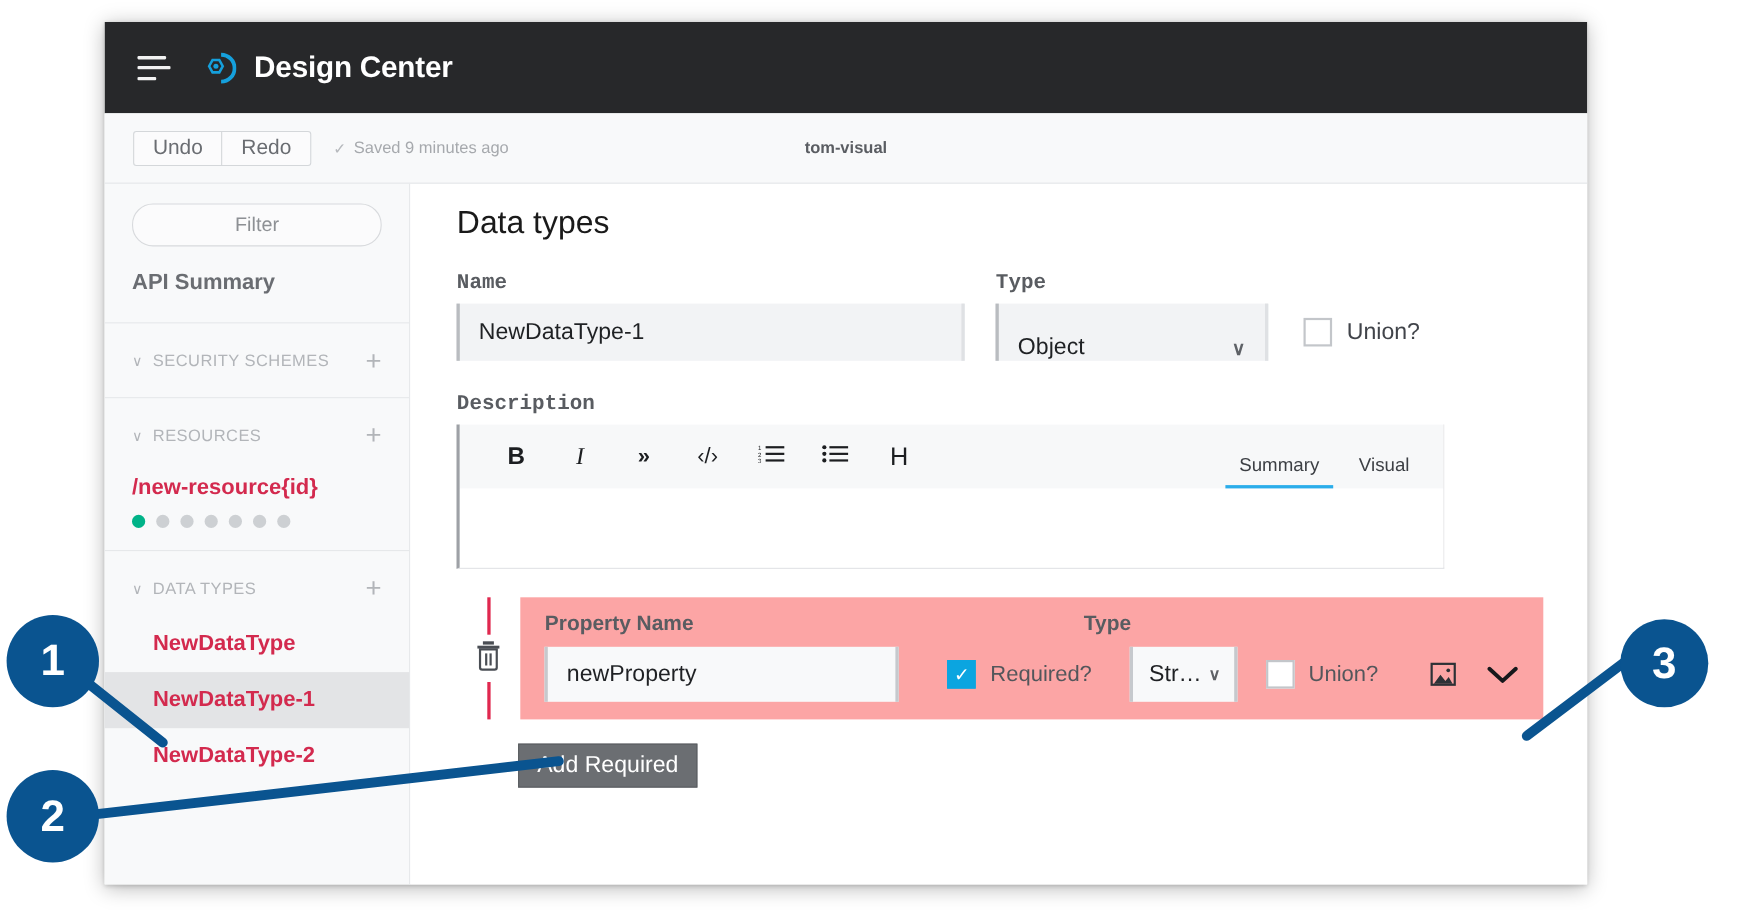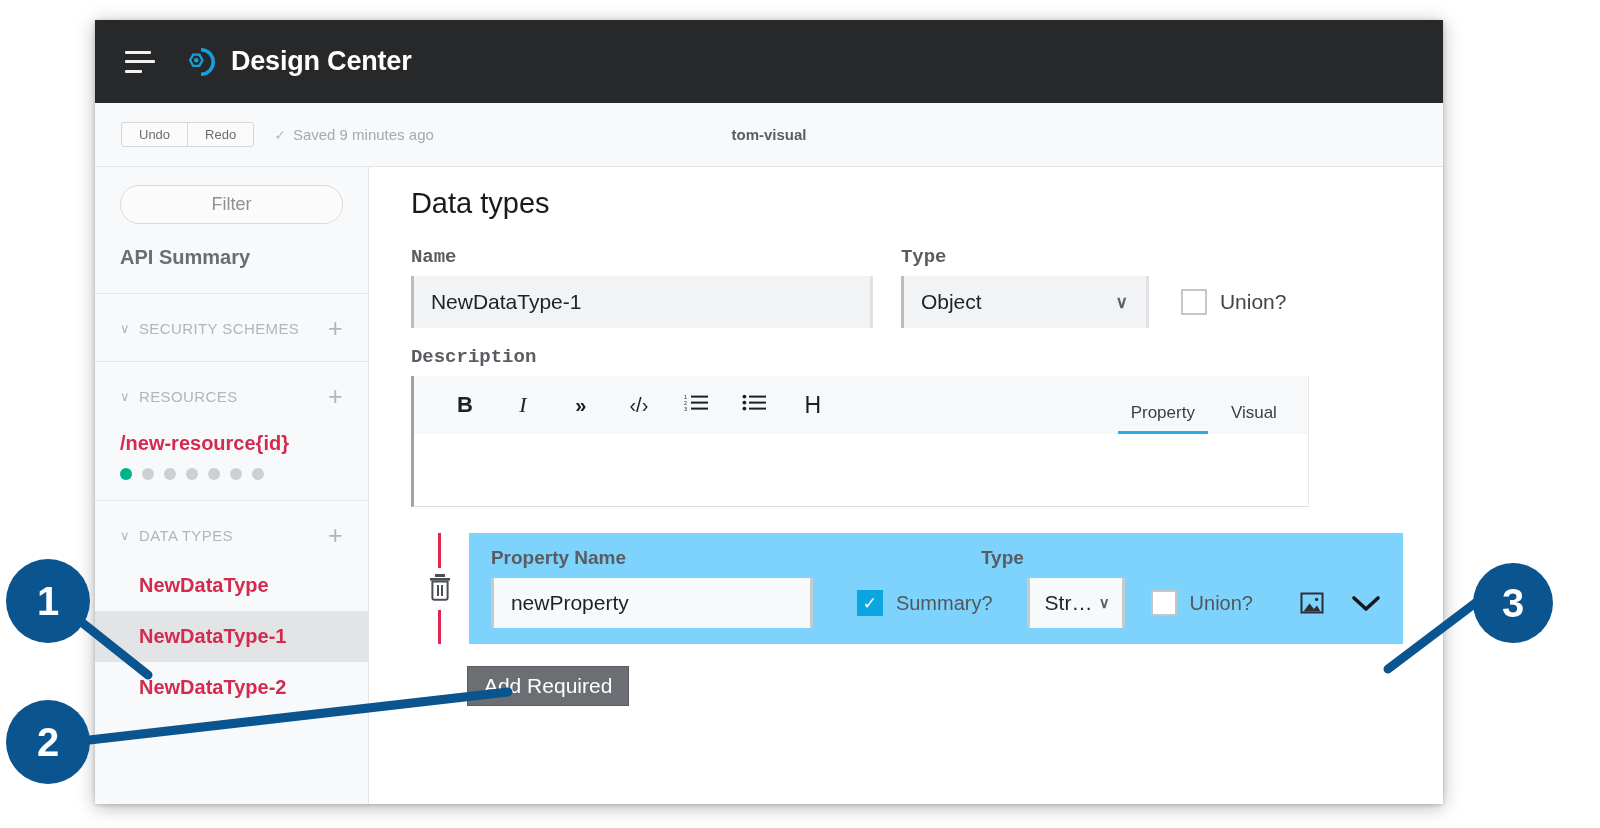--- a/index.html
+++ b/index.html
@@ -74,21 +74,21 @@
   }
   .undo-redo {
     display: flex;
     border: 1px solid #d4d7da;
     border-radius: 3px;
     background: #fbfbfc;
     overflow: hidden;
   }
   .undo-redo button {
     font-family: "Liberation Sans", sans-serif;
-    font-size: 13px;
+    font-size: 19px;
     color: #6a6d72;
     background: transparent;
     border: none;
     padding: 4px 17px;
     cursor: pointer;
   }
   .undo-redo button + button { border-left: 1px solid #d4d7da; }
   #saved-status {
     margin-left: 20px;
     font-size: 15px;
@@ -199,21 +199,21 @@
     box-sizing: border-box;
     cursor: text;
   }
   #name-input { width: 462px; }
 
   .select-box {
     background: #f2f3f5;
     border-left: 3px solid #b9bcc0;
     border-right: 3px solid #dfe1e4;
     height: 52px;
-    display: flex; align-items: center; justify-content: space-between;
+    display: flex; align-items: flex-end; justify-content: space-between;
     padding: 0 18px 0 17px;
     font-size: 21px; color: #1f2124;
     box-sizing: border-box;
     cursor: pointer;
   }
   #type-select { width: 248px; }
   .chev-dn { font-size: 17px; color: #5e6166; font-weight: bold; }
 
   .cbx {
     width: 26px; height: 26px;
@@ -225,21 +225,21 @@
   }
   .cbx.checked {
     background: #0ba5e0;
     border-color: #0ba5e0;
     display: flex; align-items: center; justify-content: center;
     color: #fff; font-size: 17px; line-height: 1;
   }
   .cbx-label { font-size: 21px; color: #41444a; margin-left: 13px; }
 
   
-  #desc-block { margin-top: 18px; }
+  #desc-block { margin-top: 28px; }
   #editor {
     border-left: 3px solid #9ea1a6;
     border-bottom: 1px solid #d9dbde;
     border-right: 1px solid #e6e7e9;
     box-sizing: border-box;
     width: 898px;
   }
   #editor-toolbar {
     height: 58px;
     background: #f7f8f9;
@@ -268,21 +268,21 @@
   
   #prop-wrap { margin-top: 26px; display: flex; align-items: stretch; position: relative; }
   #prop-gutter {
     width: 58px; flex: none;
     display: flex; flex-direction: column; align-items: center;
     position: relative;
   }
   .gut-line { width: 3px; background: #e0284f; flex: 1; }
   #trash-icon { margin: 4px 0; }
   #prop-card {
-    background: #7dd3fc;
+    background: #fca5a5;
     flex: 1;
     padding: 14px 0 16px 0;
     box-sizing: border-box;
   }
   .prop-labels { display: flex; padding: 0 22px; }
   .prop-labels .l1 { width: 490px; font-size: 19px; font-weight: bold; color: #595c61; }
   .prop-labels .l2 { font-size: 19px; font-weight: bold; color: #595c61; }
   .prop-fields { display: flex; align-items: center; padding: 9px 22px 0 22px; }
   #prop-name-input {
     width: 322px; background: #f8f9fa;
@@ -458,21 +458,21 @@
                 <circle cx="2.4" cy="3.6" r="1.9" fill="#1c1e21"></circle>
                 <circle cx="2.4" cy="9.6" r="1.9" fill="#1c1e21"></circle>
                 <circle cx="2.4" cy="15.6" r="1.9" fill="#1c1e21"></circle>
                 <rect x="7" y="2.6" width="17" height="2" fill="#1c1e21"></rect>
                 <rect x="7" y="8.6" width="17" height="2" fill="#1c1e21"></rect>
                 <rect x="7" y="14.6" width="17" height="2" fill="#1c1e21"></rect>
               </svg>
             </div>
             <div class="tb-btn" style="font-weight:normal;font-size:23px;">H</div>
             <div id="editor-tabs">
-              <div class="ed-tab active">Property</div>
+              <div class="ed-tab active">Summary</div>
               <div class="ed-tab">Visual</div>
             </div>
           </div>
           <div id="editor-area"></div>
         </div>
       </div>
 
       
       <div id="prop-wrap">
         <div id="prop-gutter">
@@ -490,21 +490,21 @@
         </div>
         <div id="prop-card">
           <div class="prop-labels">
             <div class="l1">Property Name</div>
             <div class="l2">Type</div>
           </div>
           <div class="prop-fields">
             <div id="prop-name-input">newProperty</div>
             <div style="display:flex;align-items:center;margin-left:44px;">
               <div class="cbx checked">✓</div>
-              <span class="cbx-label" style="font-size:20px;color:#53565b;">Summary?</span>
+              <span class="cbx-label" style="font-size:20px;color:#53565b;">Required?</span>
             </div>
             <div id="prop-type-select" style="margin-left:34px;">
               <span>Str…</span>
               <span class="chev-dn" style="font-size:15px;">∨</span>
             </div>
             <div style="display:flex;align-items:center;margin-left:26px;">
               <div class="cbx"></div>
               <span class="cbx-label" style="font-size:20px;color:#53565b;">Union?</span>
             </div>
             <div class="icon-btn" style="margin-left:46px;">

